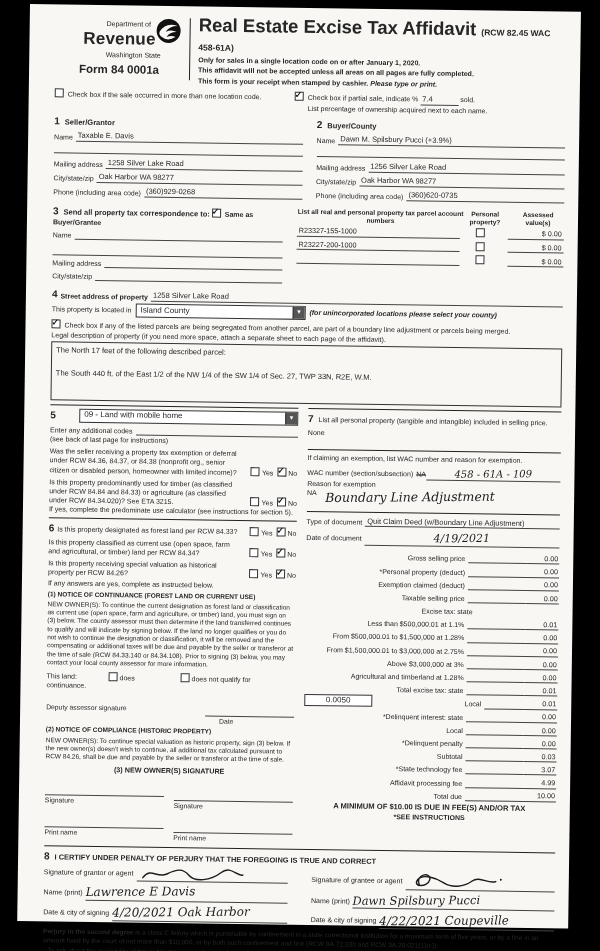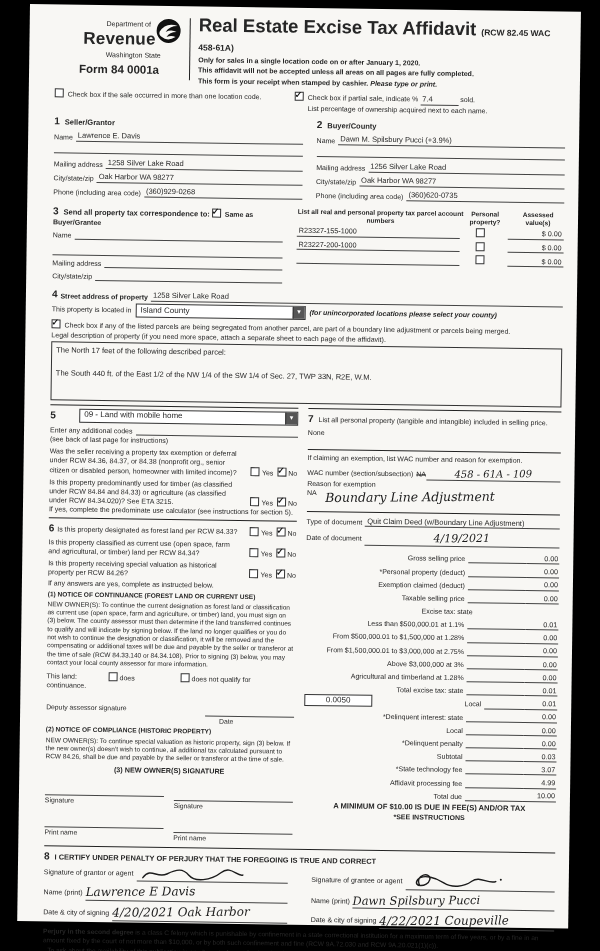--- a/index.html
+++ b/index.html
@@ -117,21 +117,21 @@
       <div class="indent">List percentage of ownership acquired next to each name.</div>
     </div>
   </div>
 
   <div class="twocol sec">
     <div>
       <div><span class="secnum">1</span>
         <span class="sechead">Seller/Grantor</span></div>
       <div class="fline">
           <span class="lbl">Name</span>
-        <span class="fill"><span class="val">Lawrence E. Davis</span></span>
+        <span class="fill"><span class="val">Taxable E. Davis</span></span>
         </div>
       <div class="fline">
           <span class="fill"></span>
         </div>
       <div class="fline">
           <span class="lbl">Mailing address</span>
         <span class="fill"><span class="val">1258 Silver Lake Road</span></span>
         </div>
       <div class="fline">
           <span class="lbl">City/state/zip</span>

